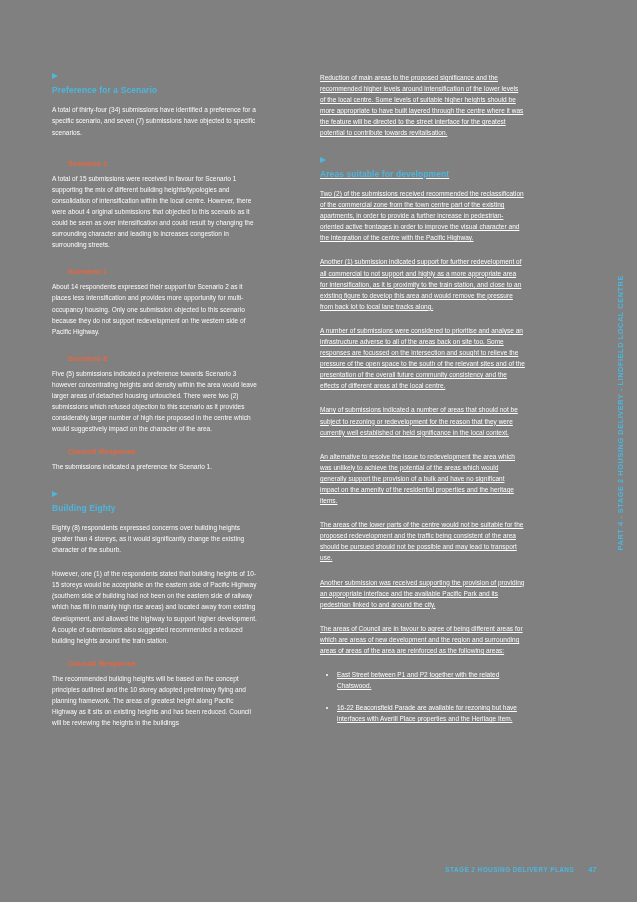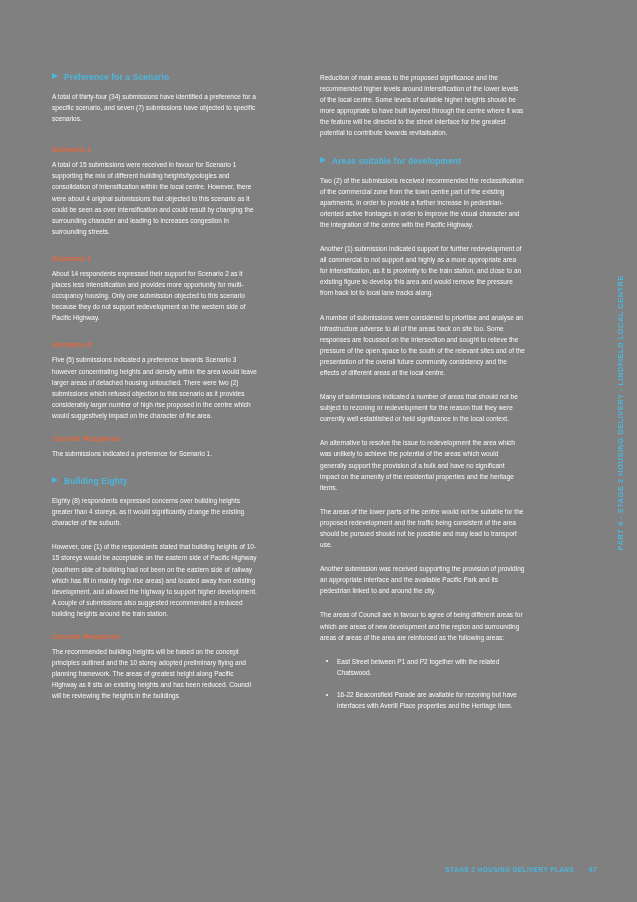--- a/index.html
+++ b/index.html
@@ -49,51 +49,51 @@
     right: 12px;
   }
 
   
   .col {
     position: absolute;
     top: 72px;
     width: 205px;
   }
   .col-left  { left: 52px; }
-  .col-right { left: 320px; }
+  .col-right { left: 320px; text-decoration: underline; }
 
   
   .sec-head {
     display: flex;
     align-items: flex-start;
     gap: 6px;
     color: #4cb6dd;
     font-size: 8.4px;
     font-weight: bold;
     letter-spacing: 0.15px;
     margin: 0 0 9px 0;
+    flex-direction: column;
   }
   .sec-head .tri {
     display: inline-block;
     width: 0;
     height: 0;
     border-top: 3.6px solid transparent;
     border-bottom: 3.6px solid transparent;
     border-left: 6px solid #4cb6dd;
     margin-top: 1.4px;
     flex: 0 0 auto;
   }
 
   .sub-head {
     color: #e8673d;
     font-size: 7.6px;
     font-weight: bold;
-    margin: 0 0 5px 0;
+    margin: 0 0 5px 16px;
     letter-spacing: 0.1px;
-    font-style: italic;
   }
 
   p.body {
     font-size: 6.5px;
     line-height: 11.1px;
     margin: 0 0 13px 0;
     color: #fdfdfd;
     text-align: left;
     letter-spacing: 0.02px;
   }

